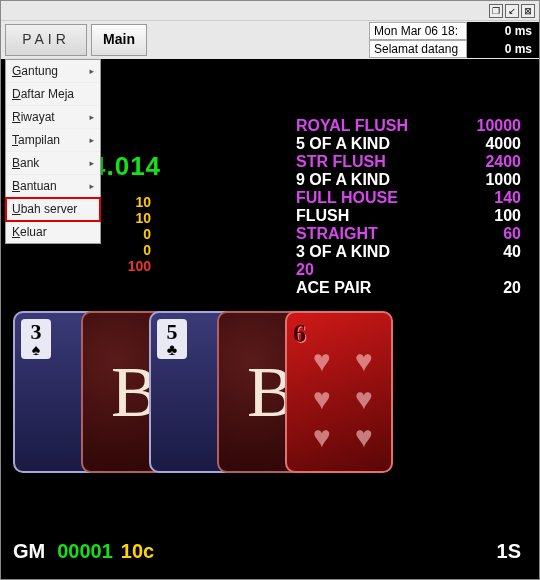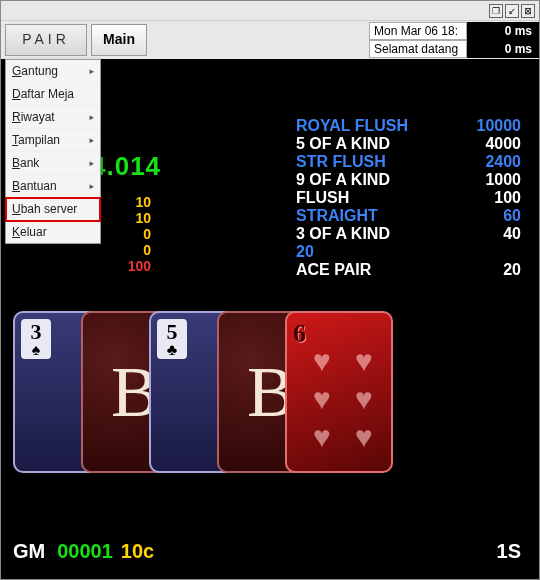--- a/index.html
+++ b/index.html
@@ -92,21 +92,21 @@
   .sidenums .red { color: #e33; }
   .paytable {
     position: absolute; right: 18px; top: 58px;
     width: 225px;
   }
   .payrow {
     display: flex; justify-content: space-between;
     font-size: 16px; font-weight: bold; line-height: 18px;
     color: #fff;
   }
-  .payrow.y { color: #3b82f6; }
+  .payrow.y { color: #d946ef; }
   .cards {
     position: absolute; left: 12px; top: 252px;
     display: flex; gap: 0;
   }
   .card {
     width: 108px; height: 162px;
     border-radius: 10px;
     position: relative;
     margin-right: -40px;
   }
@@ -206,20 +206,24 @@
           <span>4000</span>
         </div>
         <div class="payrow y">
           <span>STR FLUSH</span>
           <span>2400</span>
         </div>
         <div class="payrow">
           <span>9 OF A KIND</span>
           <span>1000</span>
         </div>
+        <div class="payrow y">
+          <span>FULL HOUSE</span>
+          <span>140</span>
+        </div>
         <div class="payrow">
           <span>FLUSH</span>
           <span>100</span>
         </div>
         <div class="payrow y">
           <span>STRAIGHT</span>
           <span>60</span>
         </div>
         <div class="payrow">
           <span>3 OF A KIND</span>

